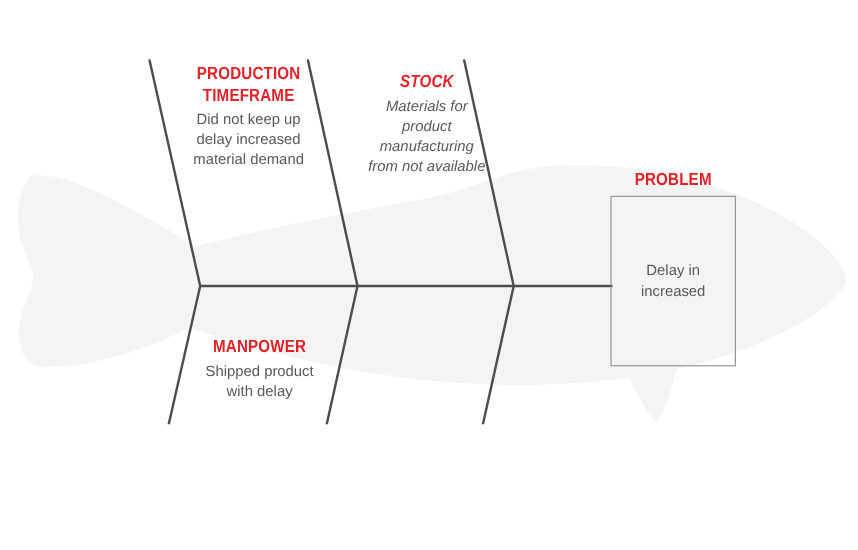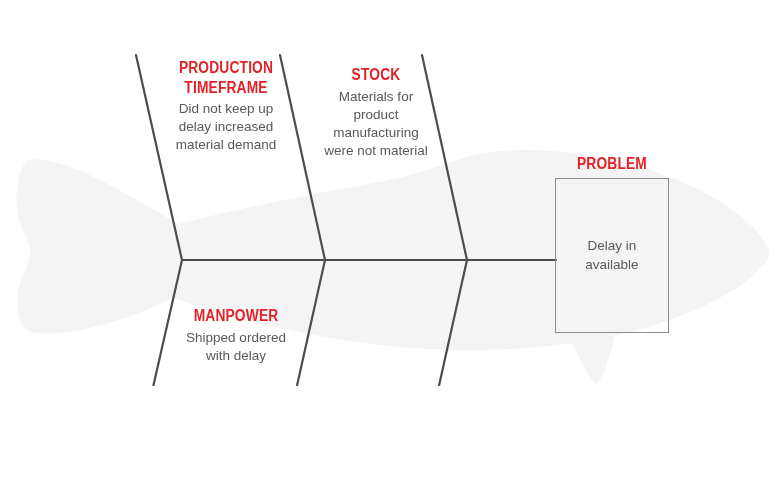--- a/index.html
+++ b/index.html
@@ -49,21 +49,21 @@
   .cat-body {
     color: #58595b;
     font-size: 13.5px;
     line-height: 1.35;
     white-space: pre-line;
     margin: 0;
   }
 
   
   #cat-production { left: 155px; top: 58px;  width: 142px; }
-  #cat-stock      { left: 305px; top: 65px;  width: 142px; }
+  #cat-stock      { left: 317px; top: 65px;  width: 142px; font-style: italic; }
   
   #cat-manpower   { left: 165px; top: 306px; width: 142px; }
   #cat-materials  { left: 312px; top: 298px; width: 128px; }
 
   #problem-label {
     position: absolute;
     left: 555px;
     top: 155px;
     width: 114px;
     text-align: center;
@@ -155,29 +155,29 @@
     <p class="cat-body">Did not keep up
 delay increased
 material demand</p>
   </div>
 
   <div class="cat" id="cat-stock">
     <p class="cat-title">STOCK</p>
     <p class="cat-body">Materials for
 product
 manufacturing
-were not material</p>
+from not available</p>
   </div>
 
   <div class="cat" id="cat-manpower">
     <p class="cat-title">MANPOWER</p>
-    <p class="cat-body">Shipped ordered
+    <p class="cat-body">Shipped product
 with delay</p>
   </div>
 
 
   <div id="problem-label">PROBLEM</div>
   <div id="problem-box">
     <span id="problem-text">Delay in
-available</span>
+increased</span>
   </div>
 
 </div>
 
 </body></html>

